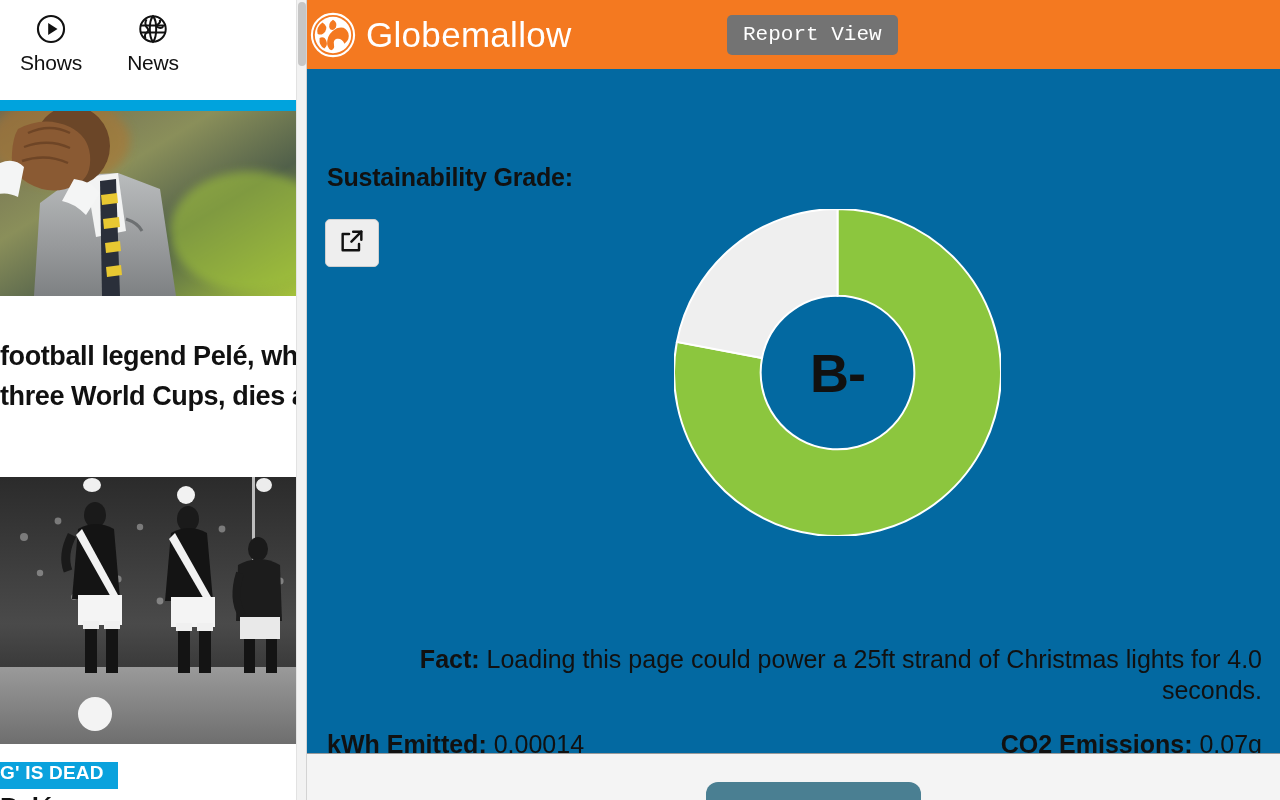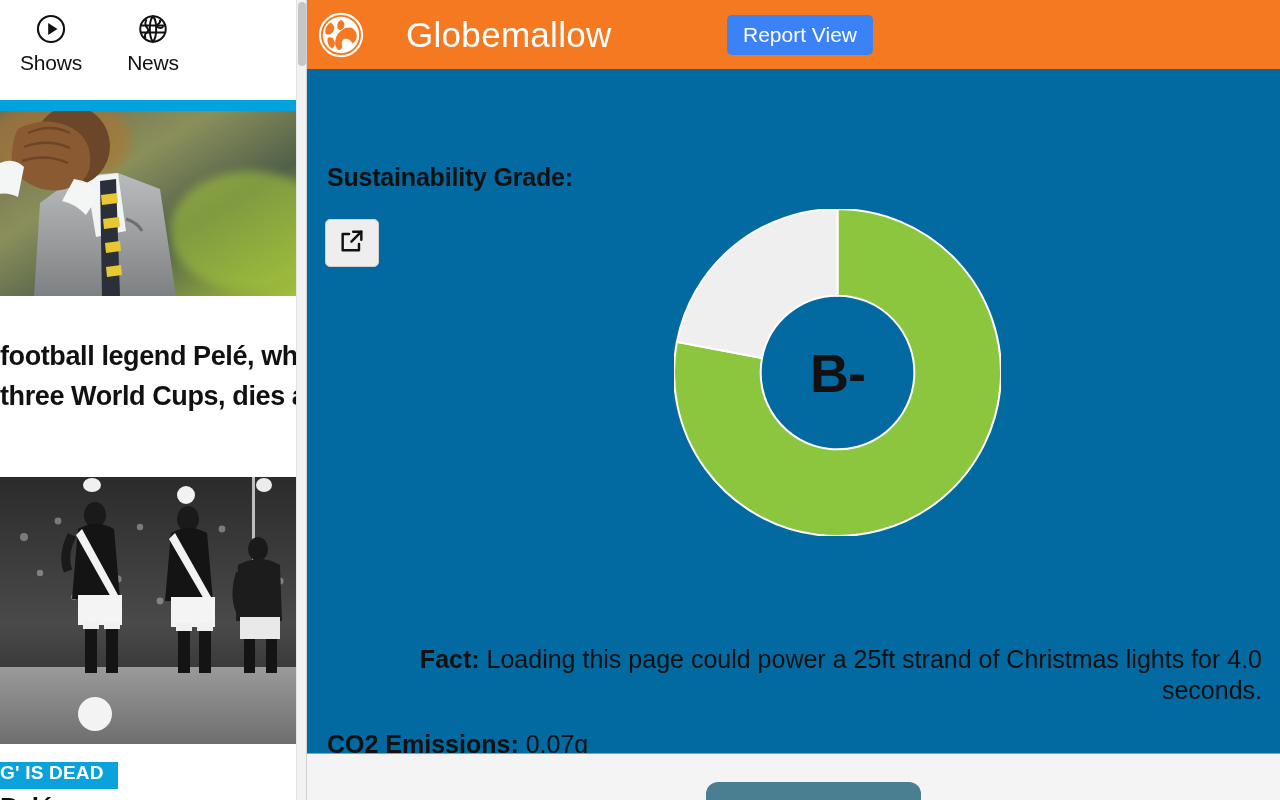--- a/index.html
+++ b/index.html
@@ -105,22 +105,21 @@
     width: 974px; height: 800px;
     background: #ffffff;
     border-left: 1px solid #d3d3d3;
     overflow: hidden;
   }
   .ext-header {
     position: relative;
     height: 69px;
     background: #f47920;
     display: flex; align-items: center;
-    padding-left: 11px;
-    gap: 32px;
+    padding-left: 3px;
   }
   .brand-logo {
     width: 46px; height: 46px;
     flex: 0 0 46px;
   }
   .brand-name {
     color: #ffffff;
     font-size: 35px;
     font-weight: 400;
     letter-spacing: 0.3px;
@@ -137,21 +136,21 @@
   .view-tab {
     font-size: 21px;
     padding: 9px 16px 10px 16px;
     cursor: pointer;
     white-space: nowrap;
     line-height: 1;
     border: none;
     font-family: "Liberation Sans", sans-serif;
   }
   .view-tab.active { background: #f5f5f5; color: #1a1a1a; }
-  .view-tab.inactive { background: #3b82f6; color: #ffffff; }
+  .view-tab.inactive { background: #737373; color: #ffffff; font-family: Liberation Mono, monospace; }
 
   .ext-body {
     position: relative;
     height: 684px;
     background: #0369a1;
     padding: 0;
     text-align: right;
   }
   .grade-title {
     position: absolute; left: 20px; top: 94px;
@@ -440,20 +439,24 @@
         <div class="donut-center-label">B-</div>
       </div>
 
       <div class="fact-row">
         <span class="fact-label">Fact:</span>
         <span class="fact-text">Loading this page could power a 25ft strand of Christmas lights for 4.0 seconds.</span>
       </div>
 
       <div class="stats-row">
         <div class="stat">
+          <span class="k">kWh Emitted:</span>
+          <span class="v">0.00014</span>
+        </div>
+        <div class="stat">
           <span class="k">CO2 Emissions:</span>
           <span class="v">0.07g</span>
         </div>
       </div>
     </div>
 
     <div class="ext-footer">
       <div class="footer-btn">
         
       </div>

